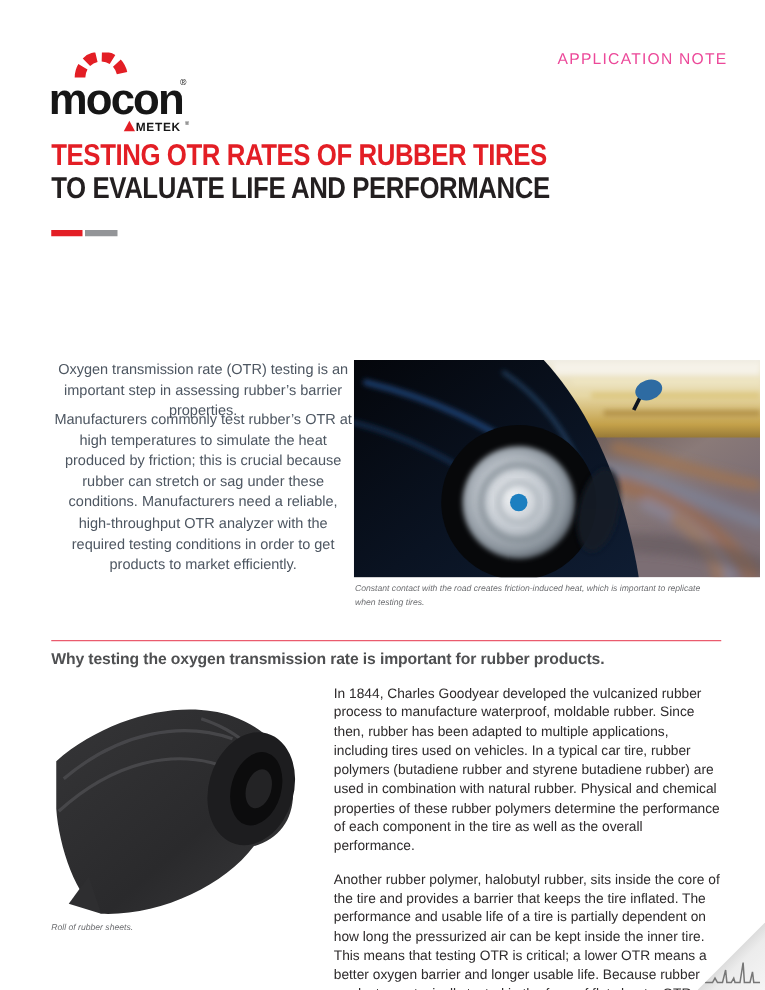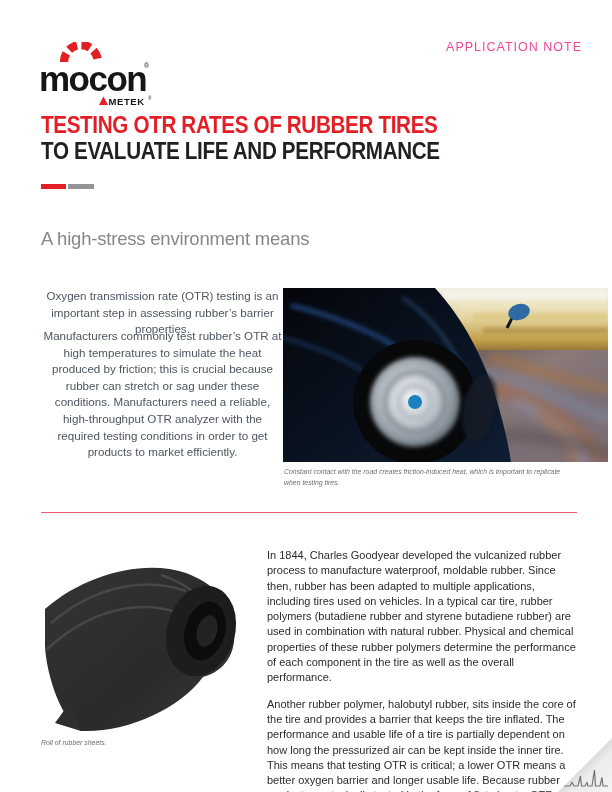--- a/index.html
+++ b/index.html
@@ -100,21 +100,20 @@
       <text x="108" y="58" font-size="4.5" fill="#161616">®</text>
     </g>
   </svg>
 
   <div class="title-line title-1">TESTING OTR RATES OF RUBBER TIRES</div>
   <div class="title-line title-2">TO EVALUATE LIFE AND PERFORMANCE</div>
   <div class="bar bar-red"></div>
   <div class="bar bar-gray"></div>
 
   <div class="lede">
-    <div>A high-stress environment means</div>
   </div>
   <p class="intro-p intro-p1">Oxygen transmission rate (OTR) testing is an important step in assessing rubber’s barrier properties.</p>
   <p class="intro-p intro-p2">Manufacturers commonly test rubber’s OTR at high temperatures to simulate the heat produced by friction; this is crucial because rubber can stretch or sag under these conditions. Manufacturers need a reliable, high-throughput OTR analyzer with the required testing conditions in order to get products to market efficiently.</p>
 
   <div class="car-fig">
     <svg viewBox="0 0 325 174" preserveAspectRatio="none">
       <defs>
         <linearGradient id="sky" x1="0" y1="0" x2="0" y2="1">
           <stop offset="0" stop-color="#efece2"></stop>
           <stop offset="0.4" stop-color="#e6d7a4"></stop>
@@ -177,20 +176,21 @@
       <g>
         <path d="M224 40 L233 22" stroke="#0d1420" stroke-width="3" fill="none"></path>
         <ellipse cx="236" cy="24" rx="11" ry="8" fill="#2e6ba2" transform="rotate(-18 236 24)"></ellipse>
       </g>
       <ellipse cx="196" cy="120" rx="16" ry="34" fill="#141b28" opacity="0.9" transform="rotate(12 196 120)" filter="url(#b2)"></ellipse>
     </svg>
   </div>
   <div class="car-caption">Constant contact with the road creates friction-induced heat, which is important to replicate when testing tires.</div>
 
   <div class="divider"></div>
+  <div class="section-heading">Why testing the oxygen transmission rate is important for rubber products.</div>
 
   <div class="rubber-fig">
     <svg viewBox="0 0 209 186">
       <defs>
         <linearGradient id="sheet" x1="0" y1="0" x2="1" y2="1">
           <stop offset="0" stop-color="#353537"></stop>
           <stop offset="0.6" stop-color="#2a2a2c"></stop>
           <stop offset="1" stop-color="#39393b"></stop>
         </linearGradient>
       </defs>

